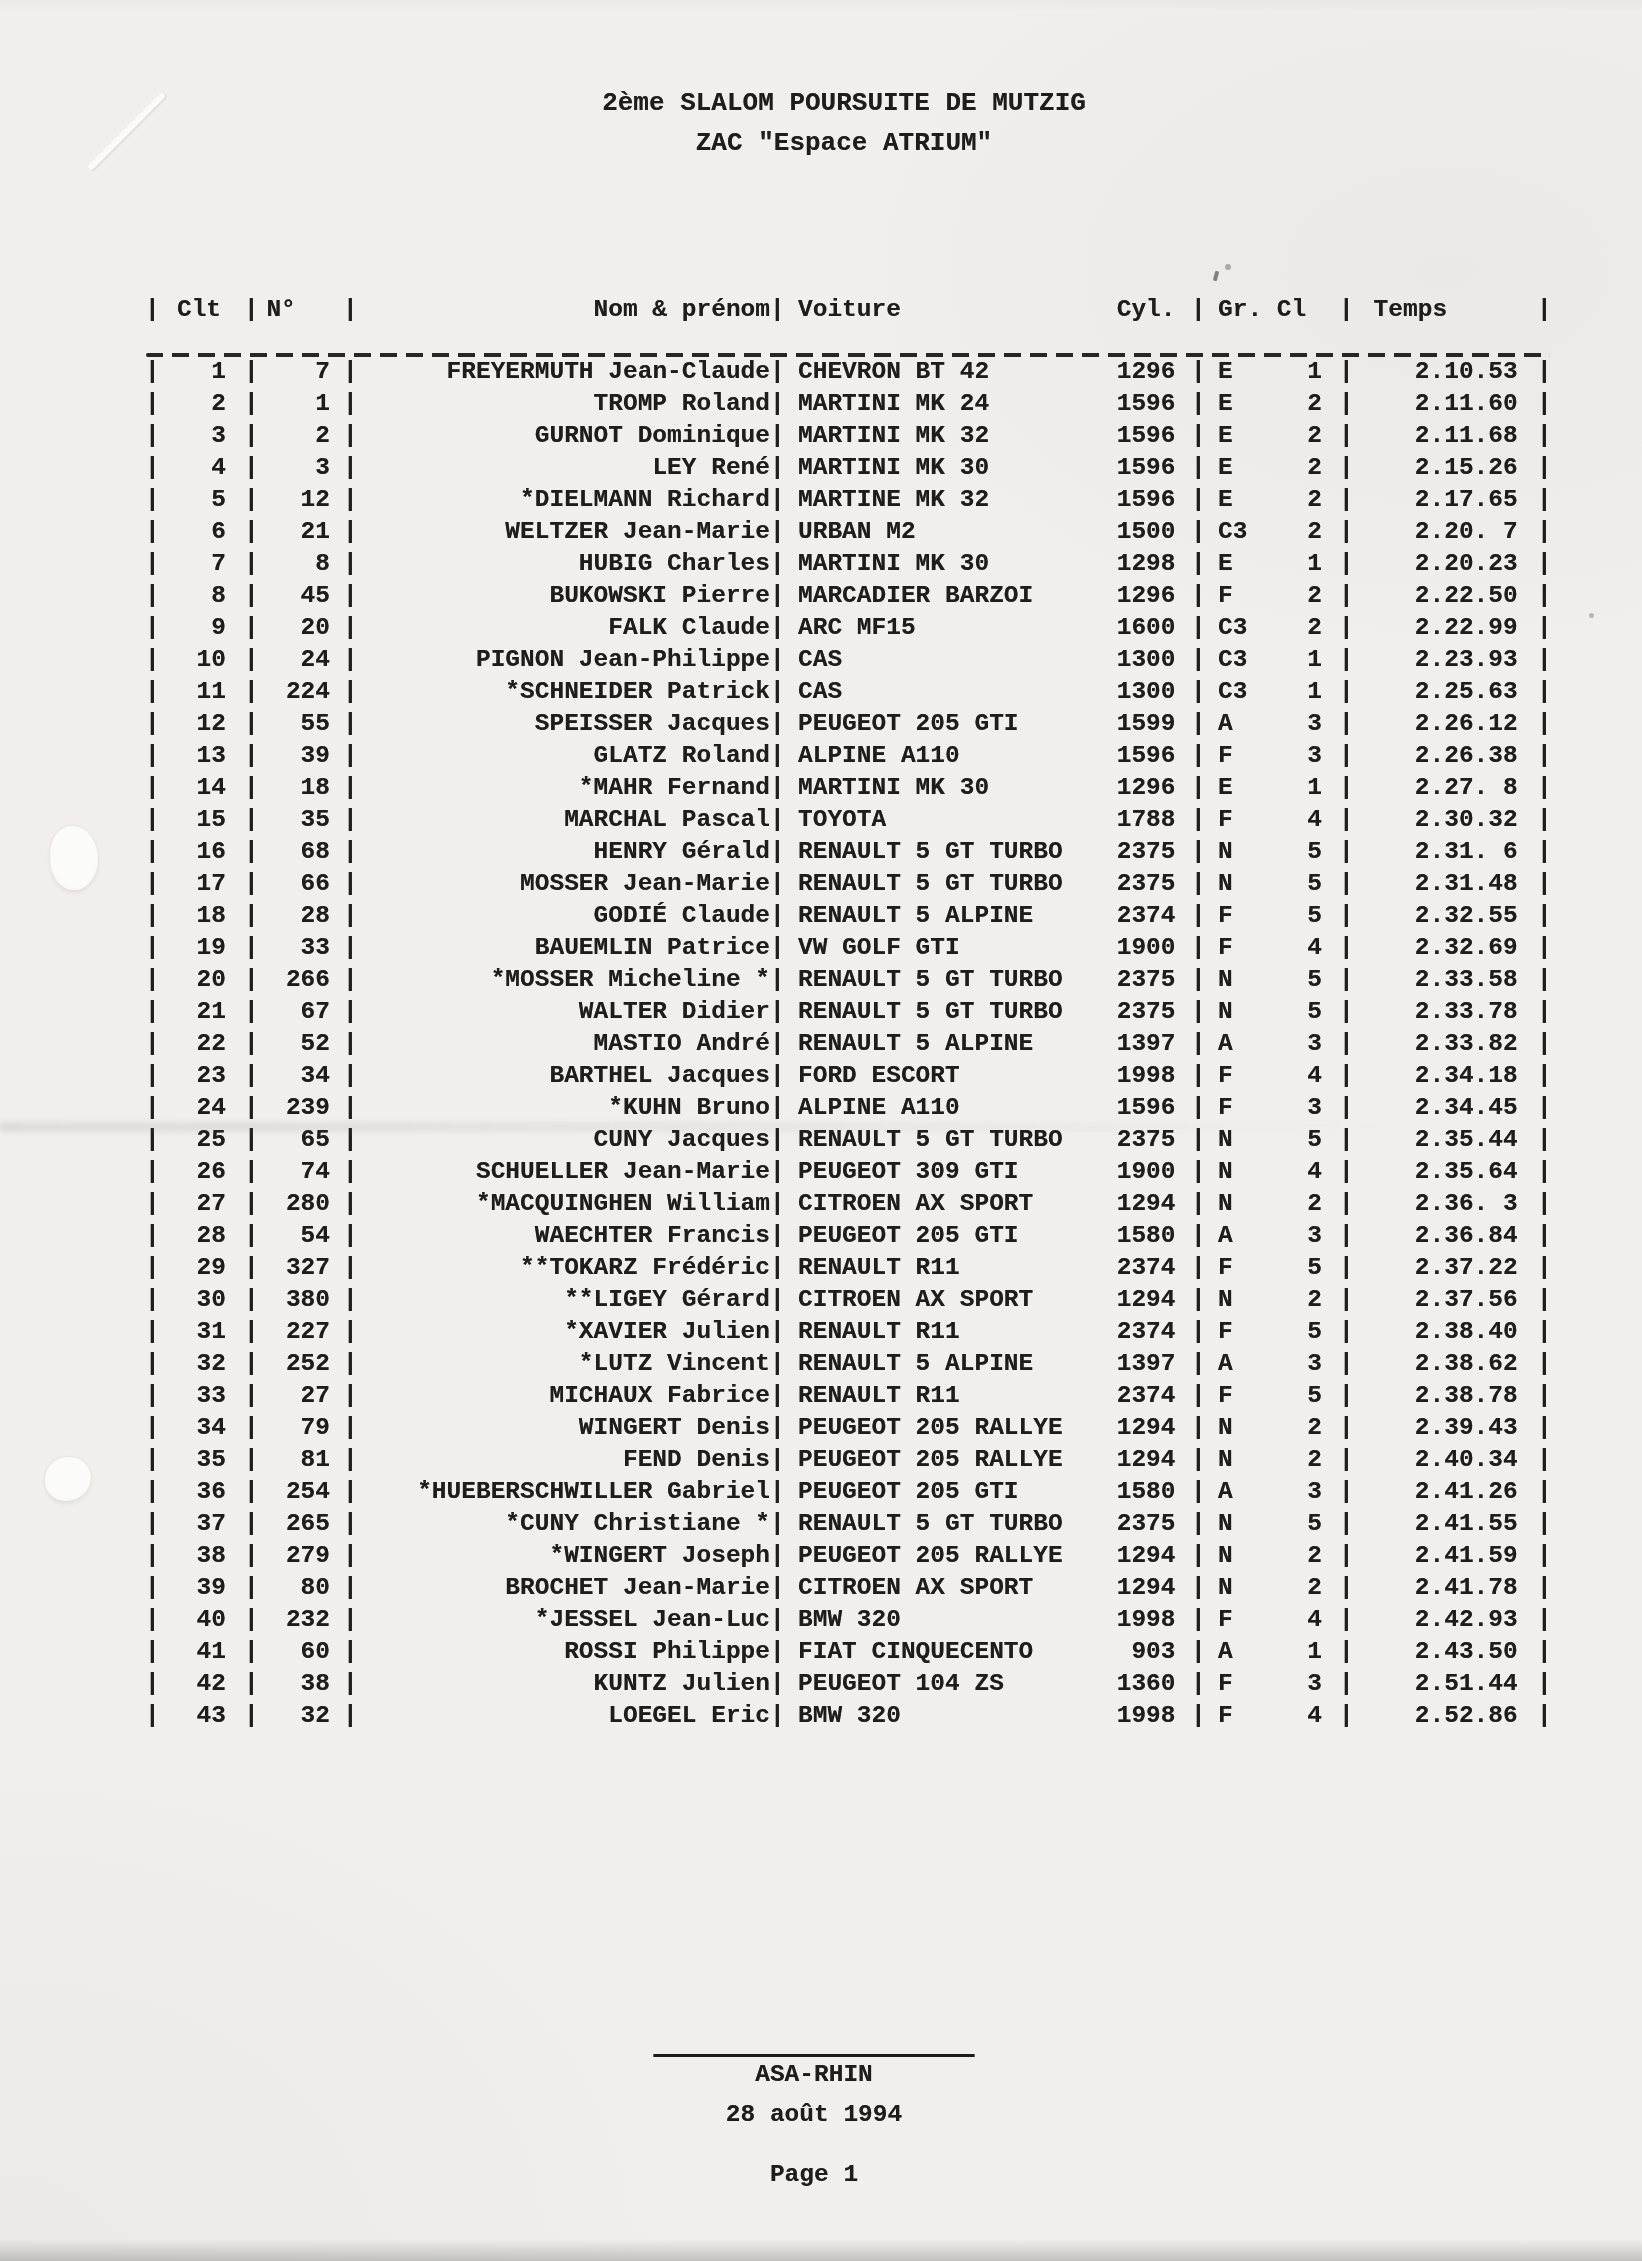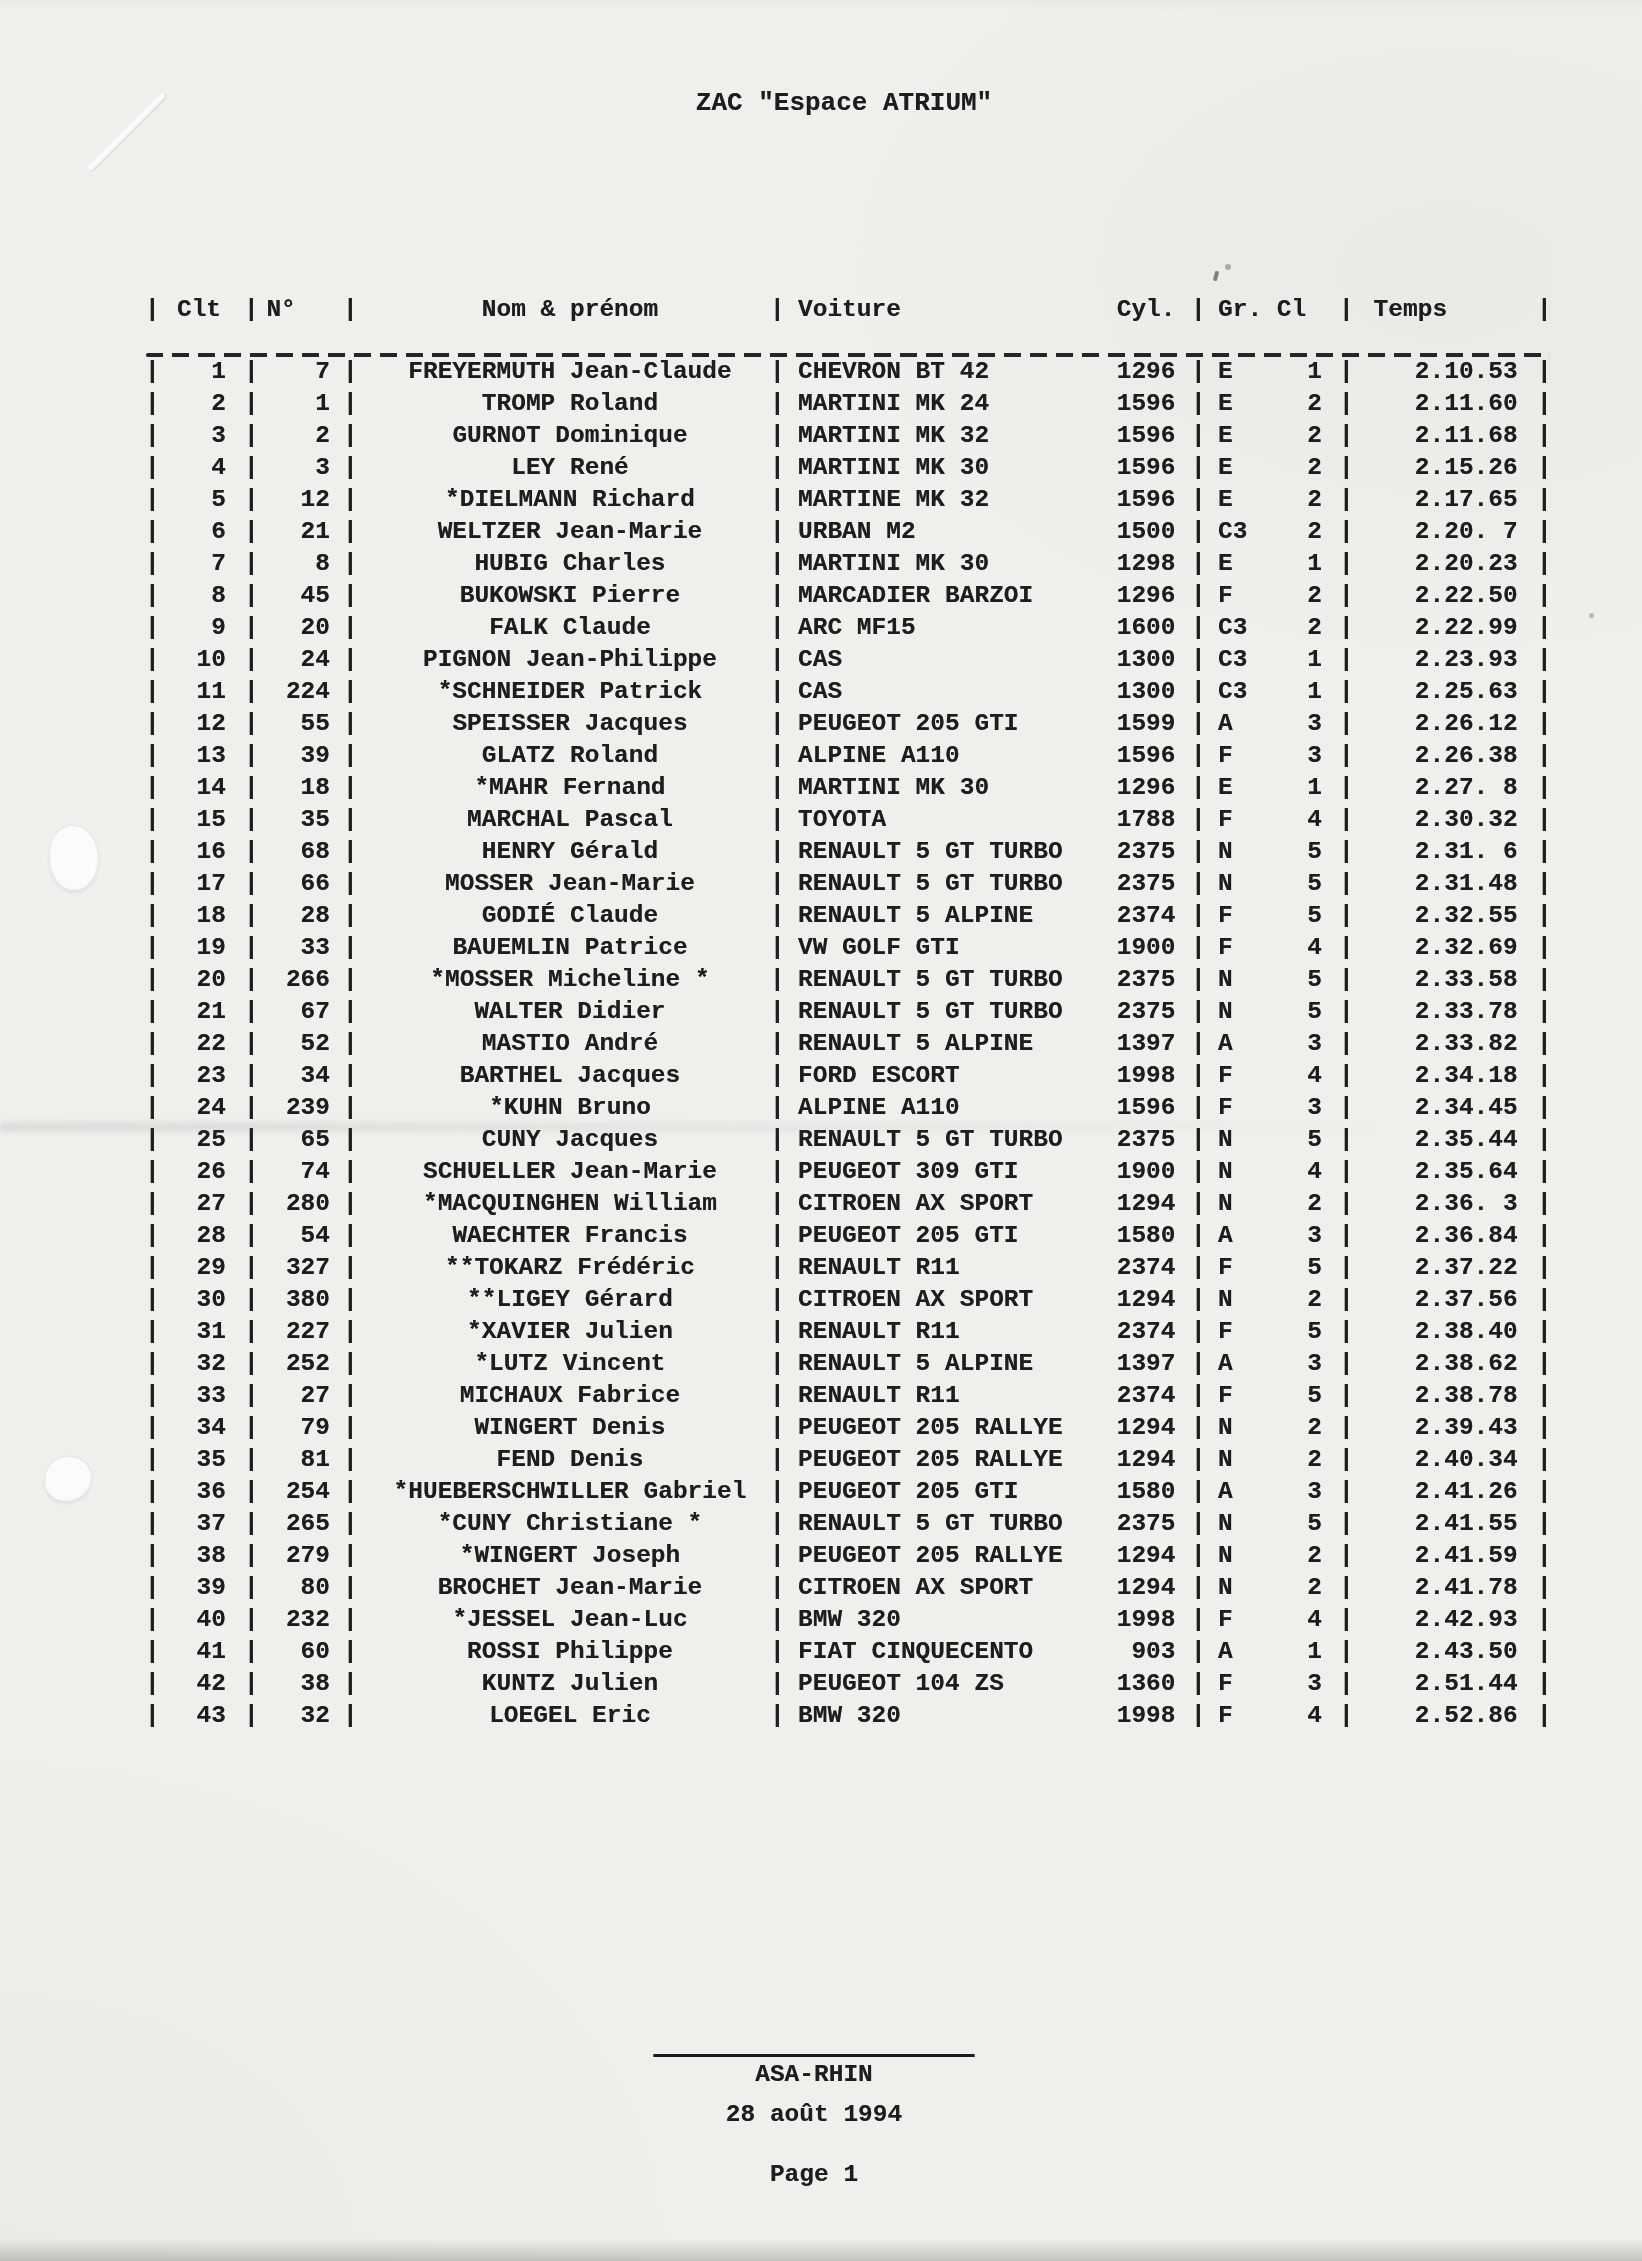--- a/index.html
+++ b/index.html
@@ -38,21 +38,21 @@
   .title-block{position:absolute;left:844px;top:83px;transform:translateX(-50%);
     text-align:center;font-size:26px;line-height:40px;white-space:nowrap;}
 
   .results{position:absolute;left:145px;top:294px;width:1407px;font-size:24.5px;}
   .row{display:grid;height:32px;line-height:32px;white-space:pre;
     grid-template-columns:14px 85px 14px 85px 14px 413px 14px 407px 14px 134px 14px 184px 14px;}
   .pipe{text-align:center;}
   .cell{overflow:visible;}
   .c-clt{text-align:right;padding-right:18px;}
   .c-num{text-align:right;padding-right:13px;}
-  .c-name{text-align:center;padding-left:13px;}
+  .c-name{text-align:right;padding-left:13px;}
   .c-car{display:flex;justify-content:space-between;padding-left:14px;padding-right:15.5px;}
   .c-grcl{display:flex;justify-content:space-between;padding-left:13px;padding-right:17px;}
   .c-temps{text-align:right;padding-right:19.3px;}
   .hdr .c-clt{text-align:center;padding-left:13px;}
   .hdr .c-num{text-align:left;padding-left:8.4px;}
   .hdr .c-grcl{display:block;padding-left:13px;}
   .hdr .c-temps{text-align:left;padding-left:20.6px;}
 
   .dash-rule{position:absolute;left:1.3px;top:59px;width:1404px;height:3.9px;border-radius:1.9px;
     background:repeating-linear-gradient(90deg,#262624 0 17.4px,transparent 17.4px 26px);
@@ -68,20 +68,21 @@
   .footer-page{line-height:32px;margin-top:28px;}
 </style>
 </head>
 <body>
 
 <div class="page">
 
   <div class="shade"></div>
 
   <div class="title-block ink">
+    <div>2ème SLALOM POURSUITE DE MUTZIG</div>
     <div>ZAC "Espace ATRIUM"</div>
   </div>
 
   <div class="results ink">
 
     <div class="row hdr">
       <span class="pipe">|</span>
       <span class="cell c-clt">Clt</span>
       <span class="pipe">|</span>
       <span class="cell c-num">N°</span>

